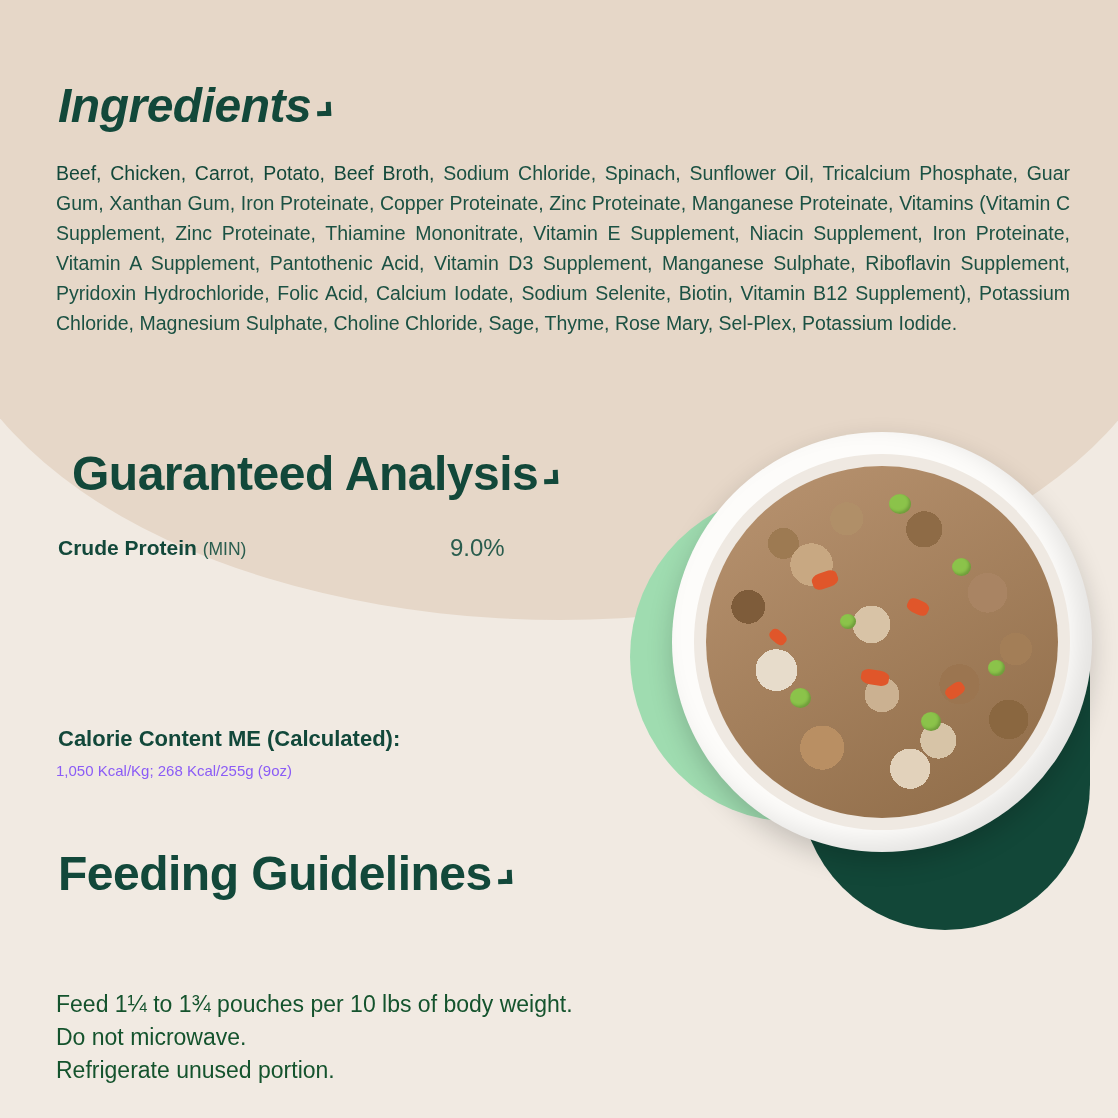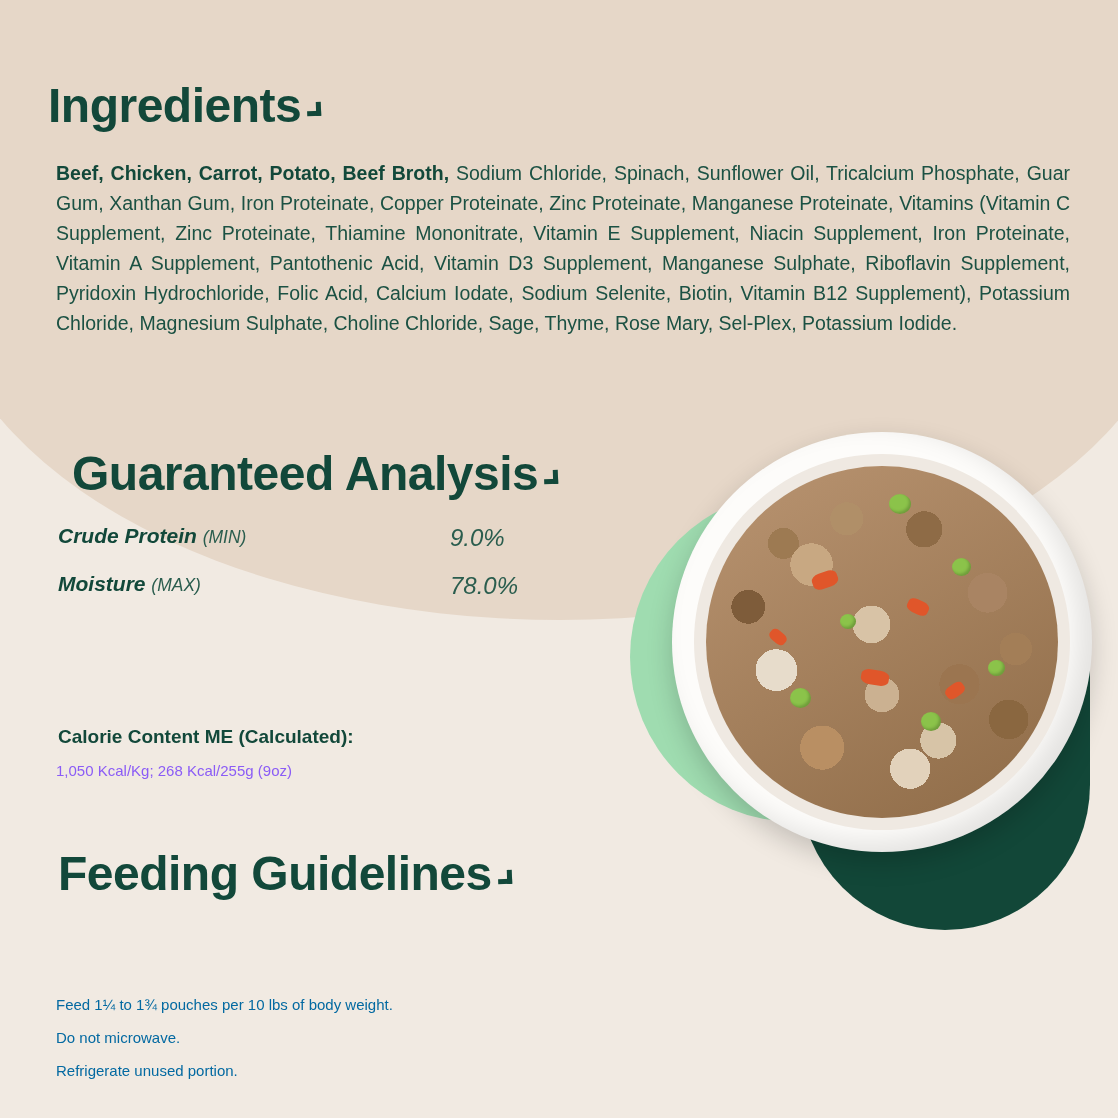--- a/index.html
+++ b/index.html
@@ -112,47 +112,46 @@
   h1 .tick {
     display: inline-block;
     width: 14px;
     height: 14px;
     margin-left: 6px;
     border-right: 5px solid #12483a;
     border-bottom: 5px solid #12483a;
     transform: translateY(-6px) rotate(-2deg);
   }
 
-  #title-ingredients { position: absolute; left: 48px; top: 78px; }
+  #title-ingredients { position: absolute; left: 58px; top: 78px; font-style: italic; }
 
   .ingredients-body {
     position: absolute;
     left: 56px;
     top: 158px;
     width: 1014px;
     font-size: 19.5px;
     line-height: 30px;
     color: #1b5143;
     text-align: justify;
   }
-  .ingredients-body b { font-weight: 700; color: #12483a; }
+  .ingredients-body b { font-weight: 400; color: #12483a; }
 
   #title-analysis { position: absolute; left: 72px; top: 446px; }
 
   .ga-table {
     position: absolute;
     left: 58px;
     top: 524px;
     width: 520px;
   }
   .ga-row {
     display: flex;
-    align-items: flex-start;
+    align-items: center;
     height: 48px;
-    font-style: italic;
   }
   .ga-name {
     width: 392px;
     font-size: 21px;
     font-weight: 700;
     color: #12483a;
   }
   .ga-name .qual {
     font-weight: 400;
     font-size: 17.5px;
@@ -160,41 +159,41 @@
   }
   .ga-val {
     font-size: 24px;
     color: #2a5d4e;
   }
 
   .calorie-label {
     position: absolute;
     left: 58px;
     top: 726px;
-    font-size: 19px;
+    font-size: 22px;
     font-weight: 700;
     color: #12483a;
   }
   .calorie-value {
     position: absolute;
     left: 56px;
     top: 762px;
     font-size: 15px;
     color: #8b5cf6;
   }
 
   #title-feeding { position: absolute; left: 58px; top: 846px; }
 
   .feeding-lines {
     position: absolute;
     left: 56px;
     top: 988px;
-    font-size: 15px;
+    font-size: 23px;
     line-height: 33px;
-    color: #0369a1;
+    color: #14532d;
   }
 </style>
 </head>
 <body>
 
 <div id="page">
 
   <div class="bg-top"></div>
 
   <div class="mint-blob"></div>
@@ -224,24 +223,20 @@
 
     <p class="ingredients-body"><b>Beef, Chicken, Carrot, Potato, Beef Broth,</b><span> Sodium Chloride, Spinach, Sunflower Oil, Tricalcium Phosphate, Guar Gum, Xanthan Gum, Iron Proteinate, Copper Proteinate, Zinc Proteinate, Manganese Proteinate, Vitamins (Vitamin C Supplement, Zinc Proteinate, Thiamine Mononitrate, Vitamin E Supplement, Niacin Supplement, Iron Proteinate, Vitamin A Supplement, Pantothenic Acid, Vitamin D3 Supplement, Manganese Sulphate, Riboflavin Supplement, Pyridoxin Hydrochloride, Folic Acid, Calcium Iodate, Sodium Selenite, Biotin, Vitamin B12 Supplement), Potassium Chloride, Magnesium Sulphate, Choline Chloride, Sage, Thyme, Rose Mary, Sel-Plex, Potassium Iodide.</span></p>
 
     <h1 id="title-analysis"><span>Guaranteed Analysis</span><span class="tick"></span></h1>
 
     <div class="ga-table">
       <div class="ga-row">
         <div class="ga-name"><span>Crude Protein</span> <span class="qual">(MIN)</span></div>
         <div class="ga-val">9.0%</div>
       </div>
-      <div class="ga-row">
-        <div class="ga-name"><span>Moisture</span> <span class="qual">(MAX)</span></div>
-        <div class="ga-val">78.0%</div>
-      </div>
     </div>
 
     <div class="calorie-label">Calorie Content ME (Calculated):</div>
     <div class="calorie-value">1,050 Kcal/Kg; 268 Kcal/255g (9oz)</div>
 
     <h1 id="title-feeding"><span>Feeding Guidelines</span><span class="tick"></span></h1>
 
     <div class="feeding-lines">
       <div>Feed 1¼ to 1¾ pouches per 10 lbs of body weight.</div>
       <div>Do not microwave.</div>

